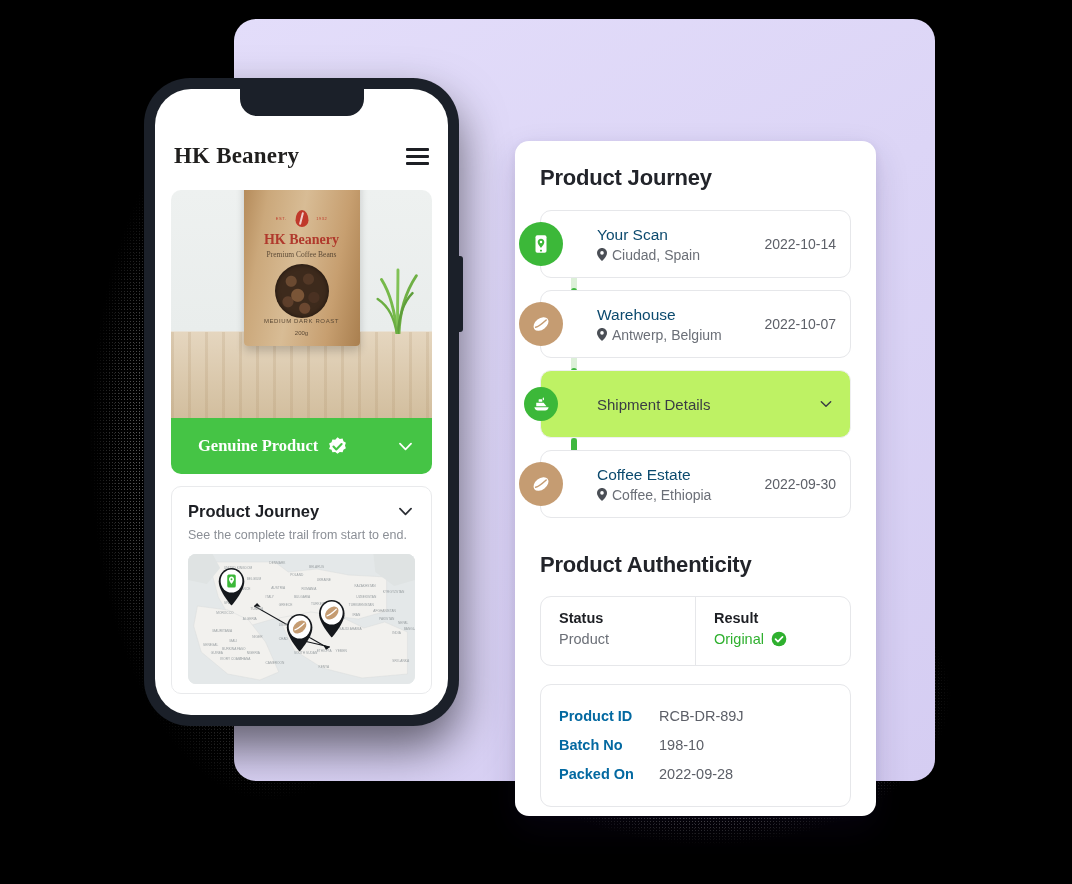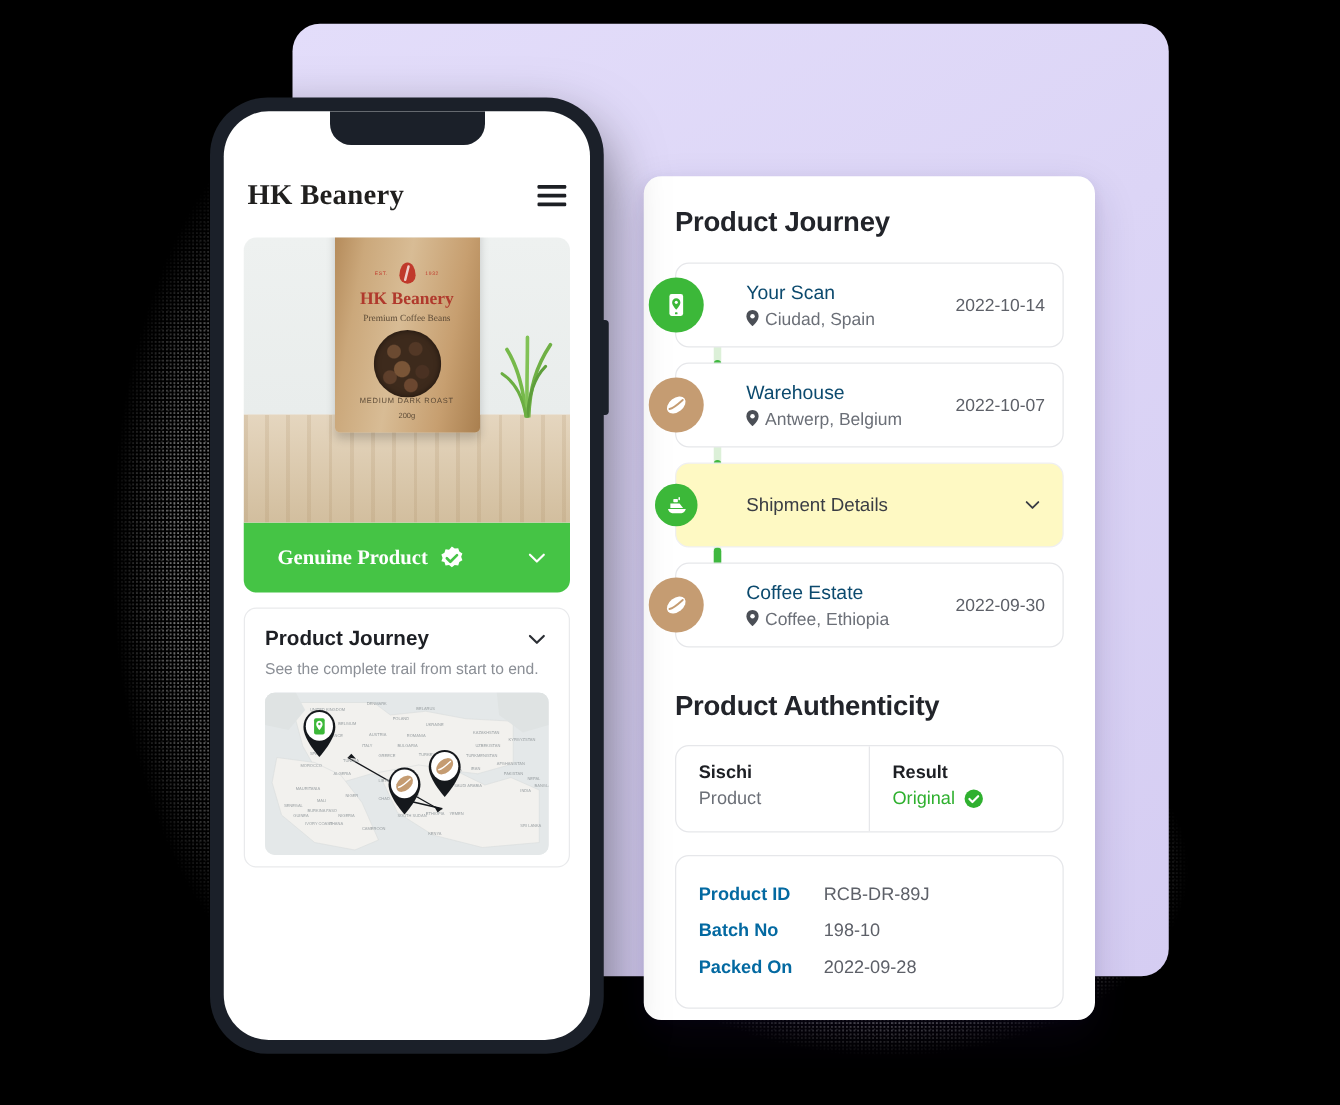--- a/index.html
+++ b/index.html
@@ -67,21 +67,21 @@
   .tl-row {
     position: relative; z-index: 2;
     display: flex; align-items: center;
     margin-bottom: 12px;
     background: #fff;
     border: 1px solid #E6E7EA;
     border-radius: 11px;
     height: 68px;
     padding-left: 56px;
   }
-  .tl-row.plain { background: #fef9c3; border-color: #EFEFF1; }
+  .tl-row.plain { background: #bef264; border-color: #EFEFF1; }
   .tl-badge {
     position: absolute; left: -22px; top: 50%;
     transform: translateY(-50%);
     width: 44px; height: 44px; border-radius: 50%;
     display: flex; align-items: center; justify-content: center;
   }
   .tl-badge.small { width: 34px; height: 34px; left: -17px; }
   .tl-badge.green { background: #3CB839; }
   .tl-badge.tan   { background: #C59C72; }
   .tl-body { flex: 1; }
@@ -111,25 +111,24 @@
     border: 1px solid #E6E7EA; border-radius: 11px;
     padding: 16px 18px 18px 18px;
   }
   .meta-row { display: flex; align-items: center; height: 29px; }
   .meta-k { width: 100px; font-size: 14.5px; font-weight: 700; color: #0369a1; }
   .meta-v { font-size: 14.5px; color: #5d6068; }
 
   
   .phone {
     position: absolute; left: 144px; top: 78px;
-    width: 315px; height: 765px;
+    width: 315px; height: 648px;
     background: #1B2029;
     border-radius: 46px;
     box-shadow: 0 22px 46px rgba(0,0,0,.55);
-    margin-left: 24px;
   }
   .phone-btn {
     position: absolute; right: -4px; top: 178px;
     width: 5px; height: 76px; background: #1B2029; border-radius: 0 3px 3px 0;
   }
   .screen {
     position: absolute; left: 11px; top: 11px; right: 11px; bottom: 11px;
     background: #fff; border-radius: 36px; overflow: hidden;
   }
   .notch {
@@ -333,21 +332,21 @@
           </div>
         </div>
         <div class="tl-date">2022-09-30</div>
       </div>
     </div>
 
     <div class="sec-title second">Product Authenticity</div>
 
     <div class="auth-box">
       <div class="auth-cell">
-        <div class="auth-k">Sischi</div>
+        <div class="auth-k">Status</div>
         <div class="auth-v">Product</div>
       </div>
       <div class="auth-cell">
         <div class="auth-k">Result</div>
         <div class="auth-v ok">
           <span>Original</span>
           <svg width="16" height="16" viewBox="0 0 24 24" aria-hidden="true">
             <circle cx="12" cy="12" r="11" fill="#2FB02F"></circle>
             <path d="M6.8 12.3 10.4 15.9 17.3 8.9" stroke="#fff" stroke-width="2.6" fill="none" stroke-linecap="round" stroke-linejoin="round"></path>
           </svg>

